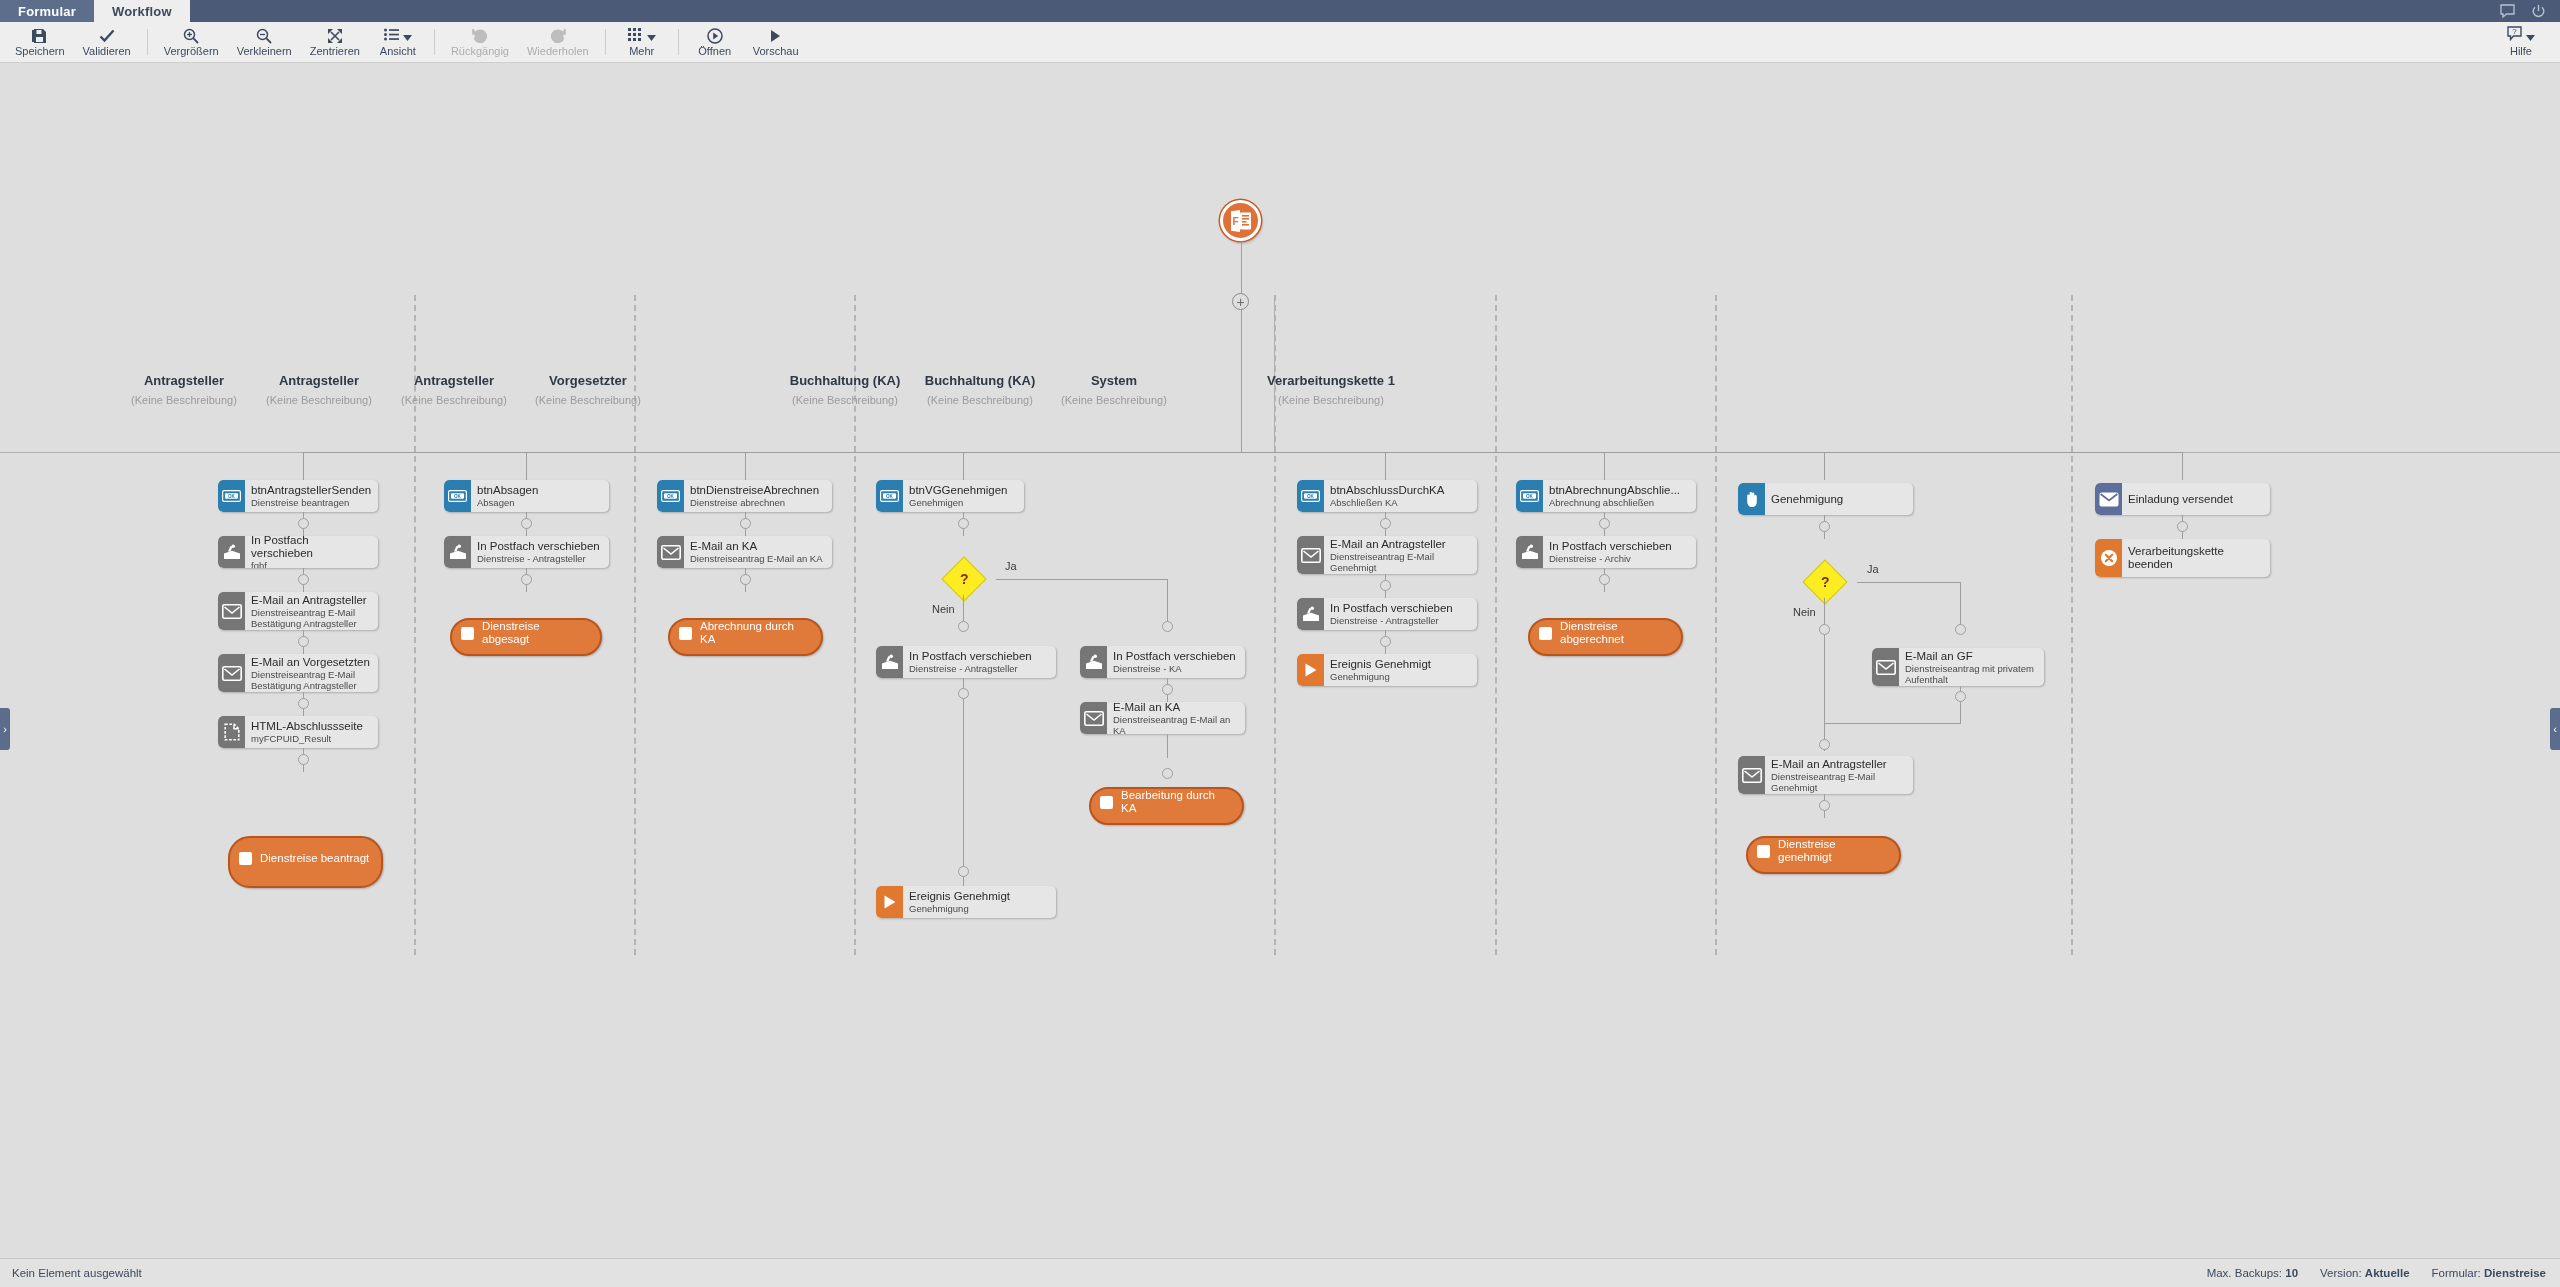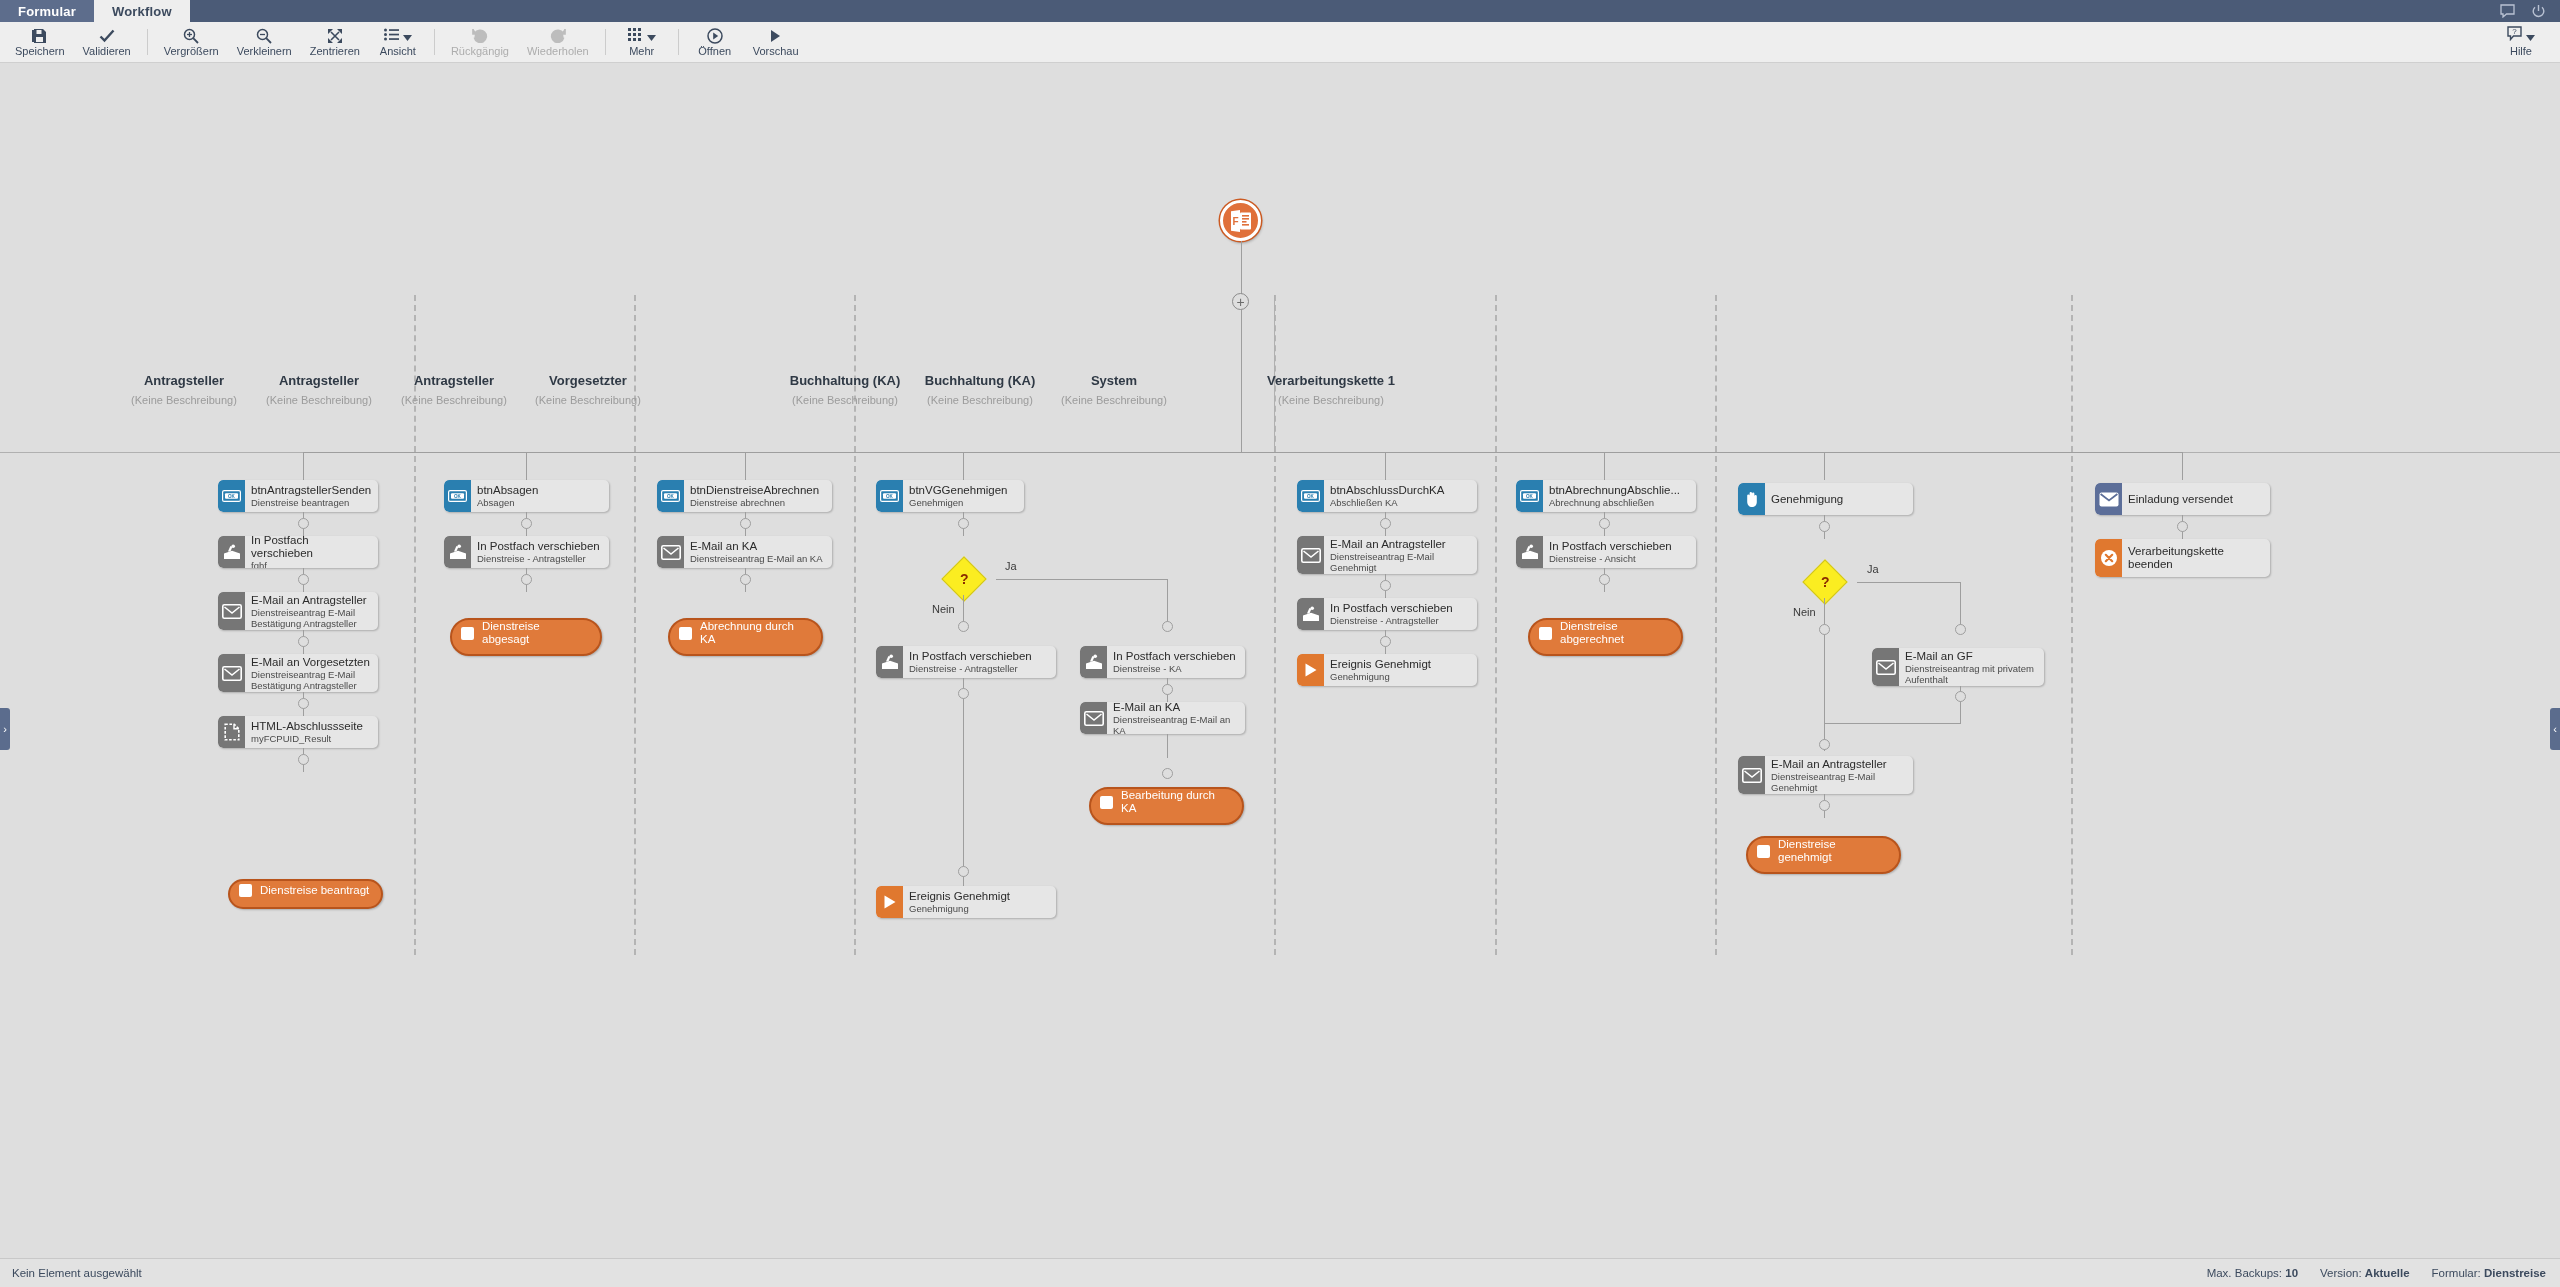--- a/index.html
+++ b/index.html
@@ -519,21 +519,21 @@
         </svg>
     </div>
     <div class="txt">
       <div class="t1">HTML-Abschlussseite</div>
       <div class="t2">myFCPUID_Result</div>
     </div>
   </div>
   <div class="conn v" style="left:303px; top:685px; height:24px;"></div>
   <div class="conn-dot" style="left:298px; top:691px;"></div>
 
-  <div class="term" style="left:228px; top:816px; width:155px; height:30px;">
+  <div class="term" style="left:228px; top:773px; width:155px; height:52px;">
     <div class="sq"></div>
     <div class="tl">Dienstreise beantragt</div>
   </div>
 
   <div class="node" style="left:444px; top:417px; width:165px; height:32px;">
     <div class="icon ic-blue">
       <svg width="19" height="12" viewBox="0 0 19 12">
           <rect x="0.6" y="0.6" width="17.8" height="10.8" rx="1.5" fill="none" stroke="#ffffff" stroke-width="1.2"></rect>
           <rect x="3" y="3.2" width="13" height="5.6" rx="1" fill="#ffffff"></rect>
           <text x="9.5" y="7.9" font-size="4.6" font-weight="bold" font-family="Liberation Sans, sans-serif" fill="#2a7fb0" text-anchor="middle">OK</text>
@@ -776,21 +776,21 @@
   <div class="node" style="left:1516px; top:473px; width:180px; height:32px;">
     <div class="icon ic-gray">
       <svg width="20" height="16" viewBox="0 0 20 16">
           <path d="M2 15h16v-5.6L10 6.8 2 9.4z" fill="#ffffff"></path>
           <path d="M6 7.6l2.4-5.6 2 .9-2 4.7z" fill="#ffffff"></path>
           <circle cx="11.2" cy="2.2" r="1.8" fill="#ffffff"></circle>
         </svg>
     </div>
     <div class="txt">
       <div class="t1">In Postfach verschieben</div>
-      <div class="t2">Dienstreise - Ansicht</div>
+      <div class="t2">Dienstreise - Archiv</div>
     </div>
   </div>
   <div class="conn v" style="left:1604px; top:505px; height:24px;"></div>
   <div class="conn-dot" style="left:1599px; top:511px;"></div>
 
   <div class="term" style="left:1528px; top:555px; width:155px; height:38px;">
     <div class="sq"></div>
     <div class="tl">Dienstreise abgerechnet</div>
   </div>
 

